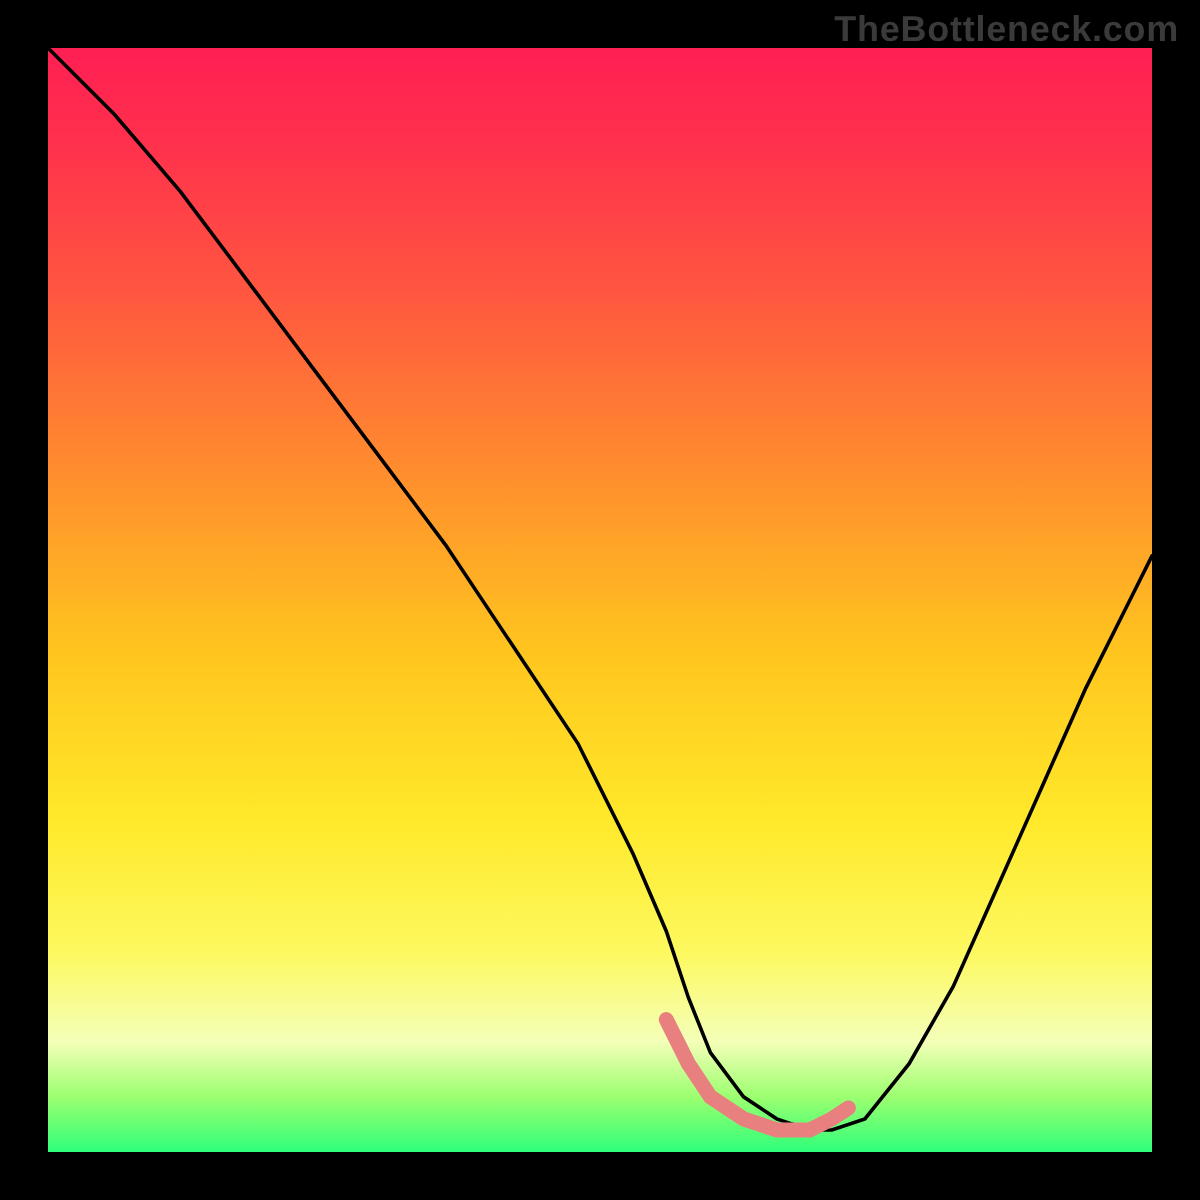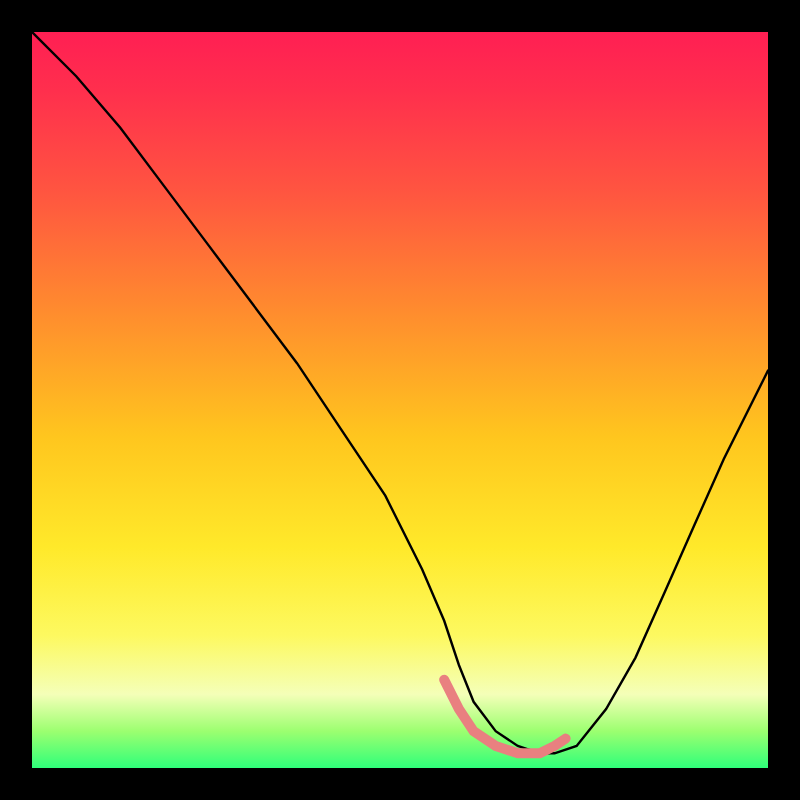--- a/index.html
+++ b/index.html
@@ -59,20 +59,21 @@
     inset: 0;
     width: 100%;
     height: 100%;
   }
 </style>
 </head>
 <body>
 
 <div class="frame">
 
+  <div class="watermark">TheBottleneck.com</div>
 
   <div class="plot-area">
     <div class="gradient-bg"></div>
 
     <svg class="curve" viewBox="0 0 736 736" preserveAspectRatio="none">
       <path id="black-curve" fill="none" stroke="#000" stroke-width="2.4" stroke-linecap="round" d="M0.0 0.0 L44.2 44.2 L88.3 95.7 L132.5 154.6 L176.6 213.4 L220.8 272.3 L265.0 331.2 L309.1 397.4 L353.3 463.7 L390.1 537.3 L412.2 588.8 L426.9 633.0 L441.6 669.8 L463.7 699.2 L485.8 713.9 L507.8 721.3 L522.6 721.3 L544.6 713.9 L574.1 677.1 L603.5 625.6 L633.0 559.4 L662.4 493.1 L691.8 426.9 L721.3 368.0 L736.0 338.6"></path>
       <path id="pink-curve" fill="none" stroke="#e98080" stroke-width="10" stroke-linecap="round" d="M412.2 647.7 L426.9 677.1 L441.6 699.2 L463.7 713.9 L485.8 721.3 L507.8 721.3 L522.6 713.9 L533.6 706.6"></path>
     </svg>
   </div>
 

